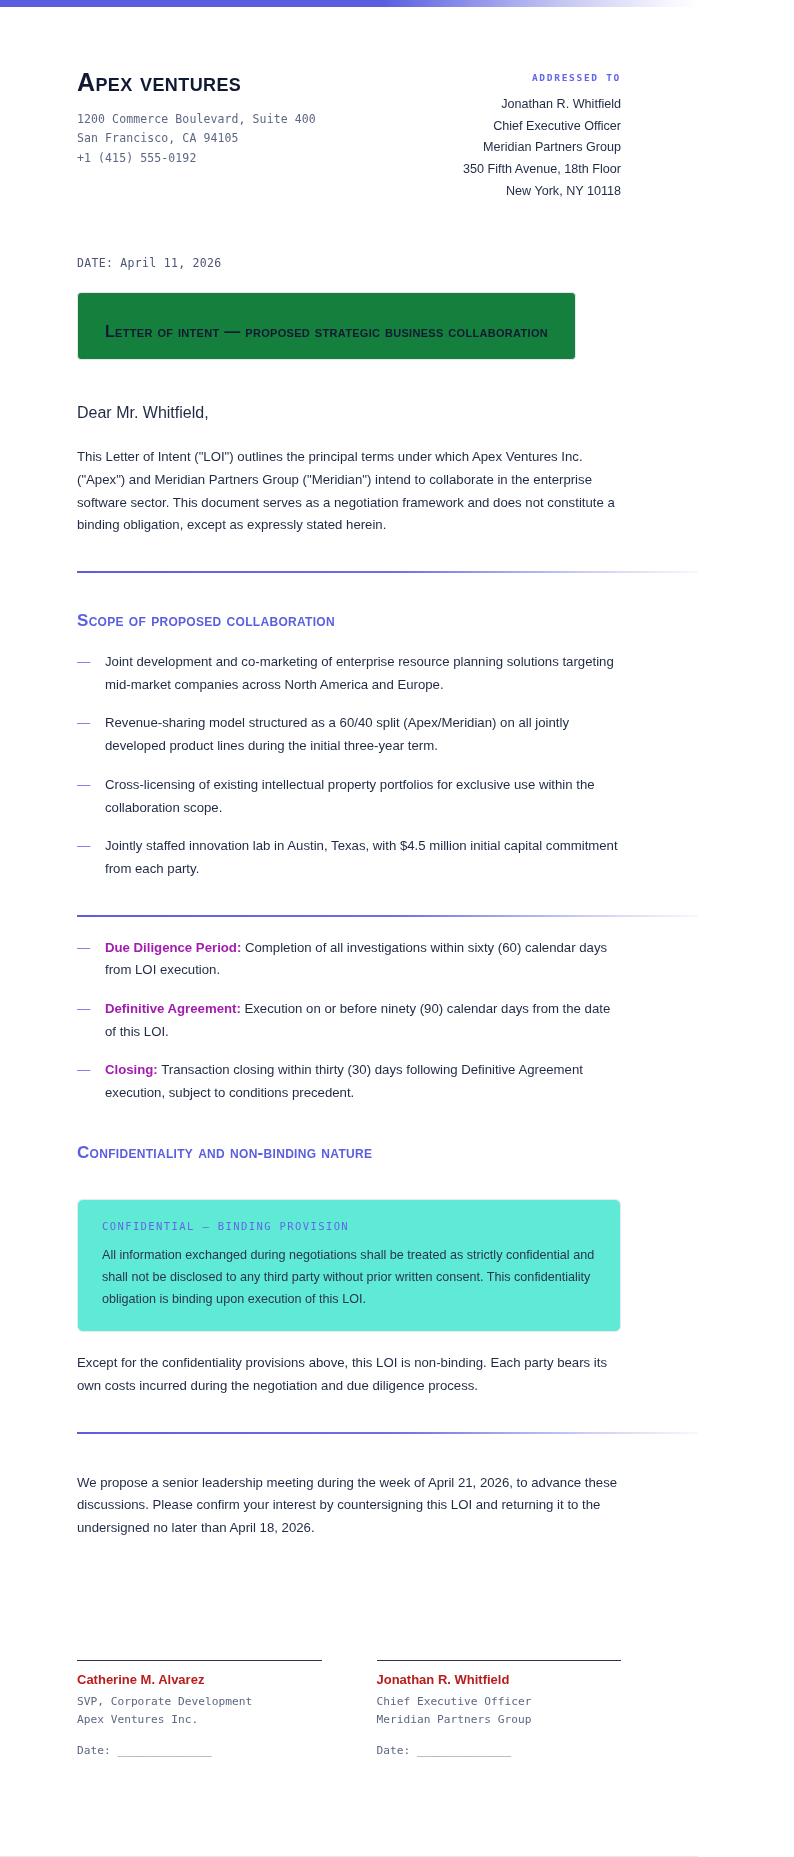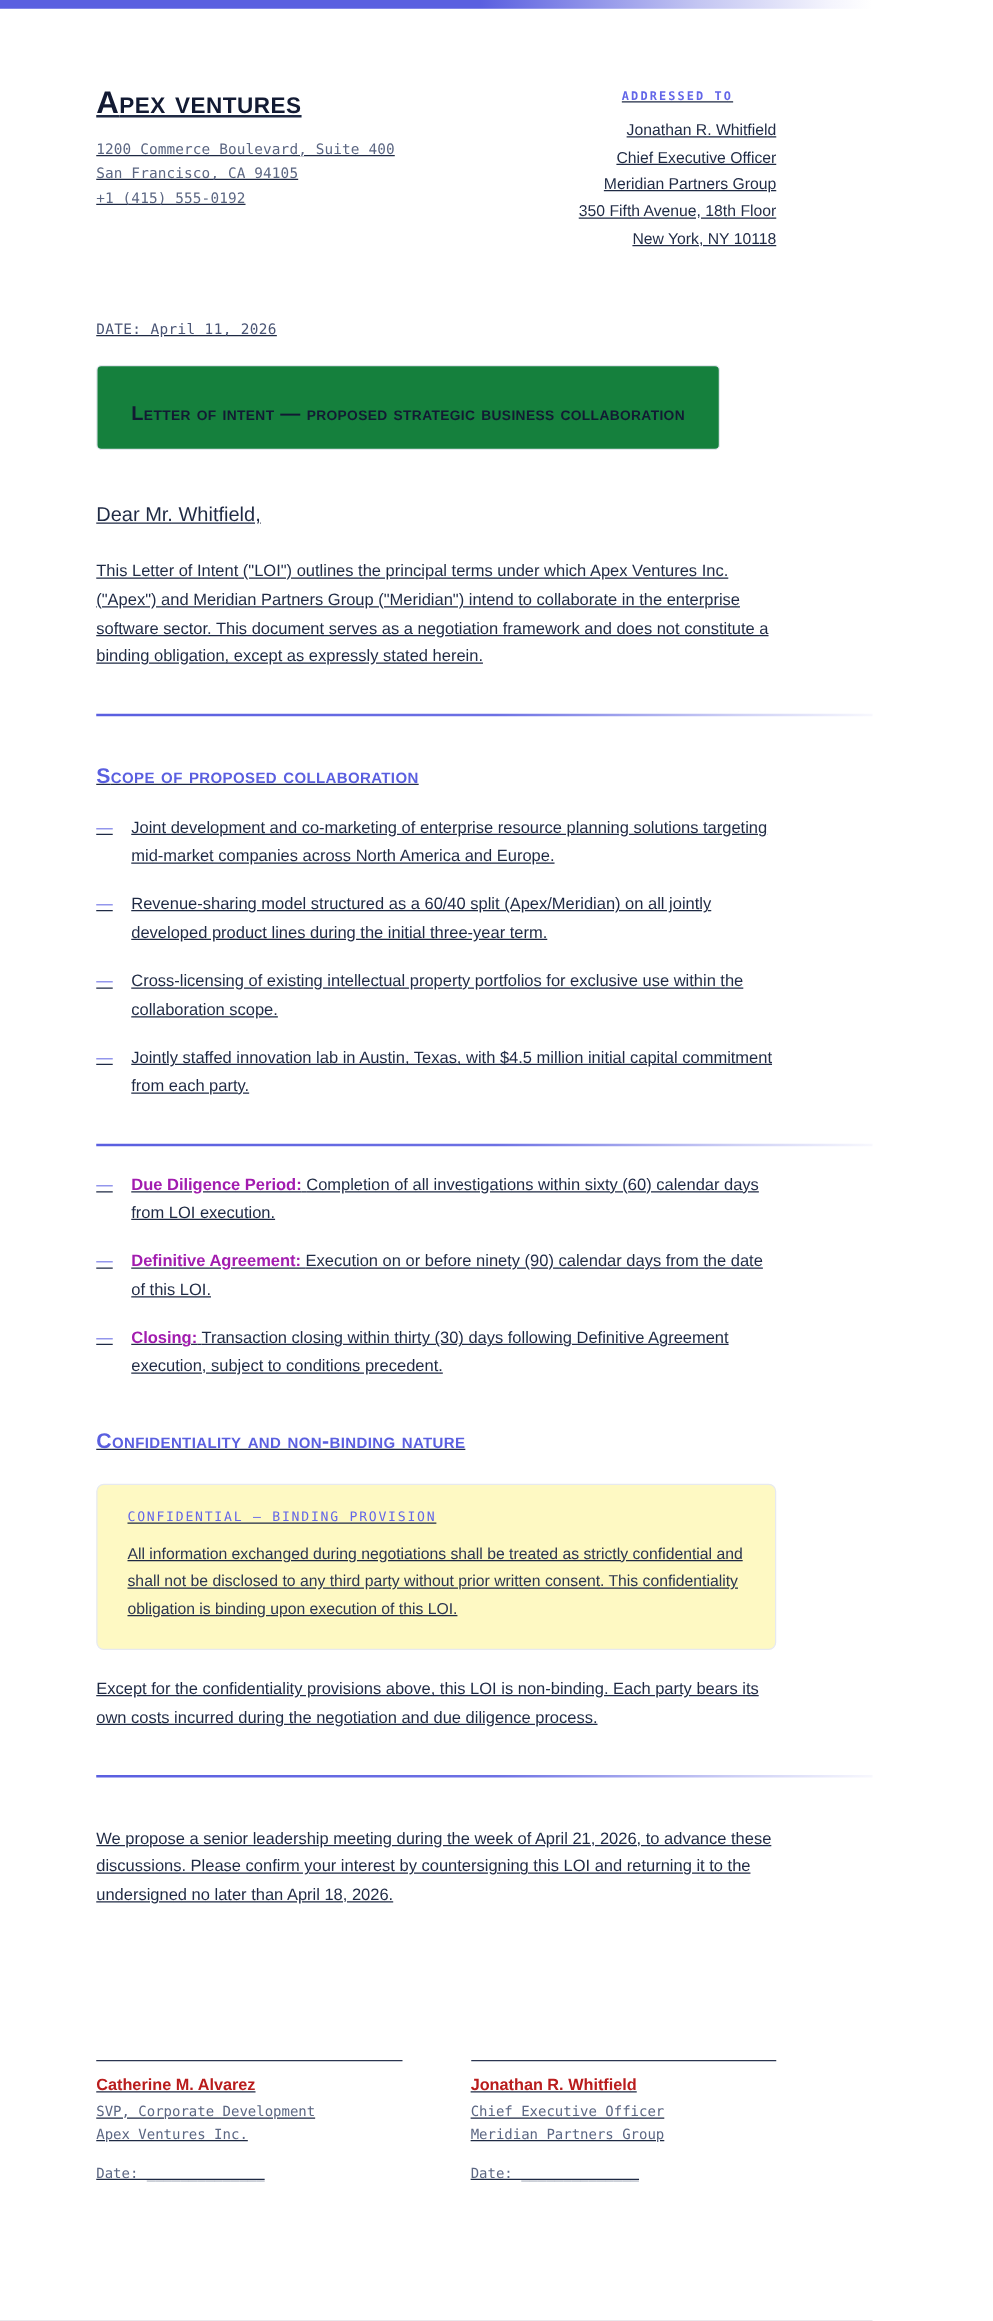--- a/index.html
+++ b/index.html
@@ -14,21 +14,20 @@
   }
   .page {
     position: relative;
     width: 698px;
     min-height: 1857px;
     box-sizing: border-box;
     background: #ffffff;
     border-bottom: 1px solid #e8e8ec;
     padding: 0 0 40px 0;
     overflow: hidden;
-    text-decoration: underline;
   }
   .topbar {
     height: 7px;
     width: 100%;
     background: linear-gradient(90deg, #5a5fe0 0%, #5a5fe0 55%, #c3c5f2 80%, #f4f4fd 95%, #ffffff 100%);
   }
   .content {
     padding: 0 77px;
   }
 
@@ -64,21 +63,20 @@
     max-width: 300px;
     padding-top: 3px;
   }
   .addr-label {
     font-family: "DejaVu Sans Mono", monospace;
     font-size: 9.5px;
     letter-spacing: 1.7px;
     color: #6366e8;
     font-weight: bold;
     margin-bottom: 11px;
-    text-align: center;
   }
   .addr-line {
     font-size: 12.6px;
     color: #1f2a44;
     line-height: 1.72;
   }
 
   
   .date-line {
     font-family: "DejaVu Sans Mono", monospace;
@@ -168,23 +166,23 @@
   .list-text {
     flex: 1 1 auto;
     font-size: 13.2px;
     color: #1f2a44;
     line-height: 1.72;
   }
   .list-text b { font-weight: bold; color: #a21caf; }
 
   
   .callout {
-    margin-top: 24px;
+    margin-top: 36px;
     margin-bottom: 4px;
-    background: #fef9c3;
+    background: #5eead4;
     border: 1px solid #e6e9f0;
     border-radius: 6px;
     padding: 20px 24px 21px 24px;
     max-width: 592px;
   }
   .callout-label {
     font-family: "DejaVu Sans Mono", monospace;
     font-size: 10.5px;
     letter-spacing: 1.4px;
     color: #6366e8;

